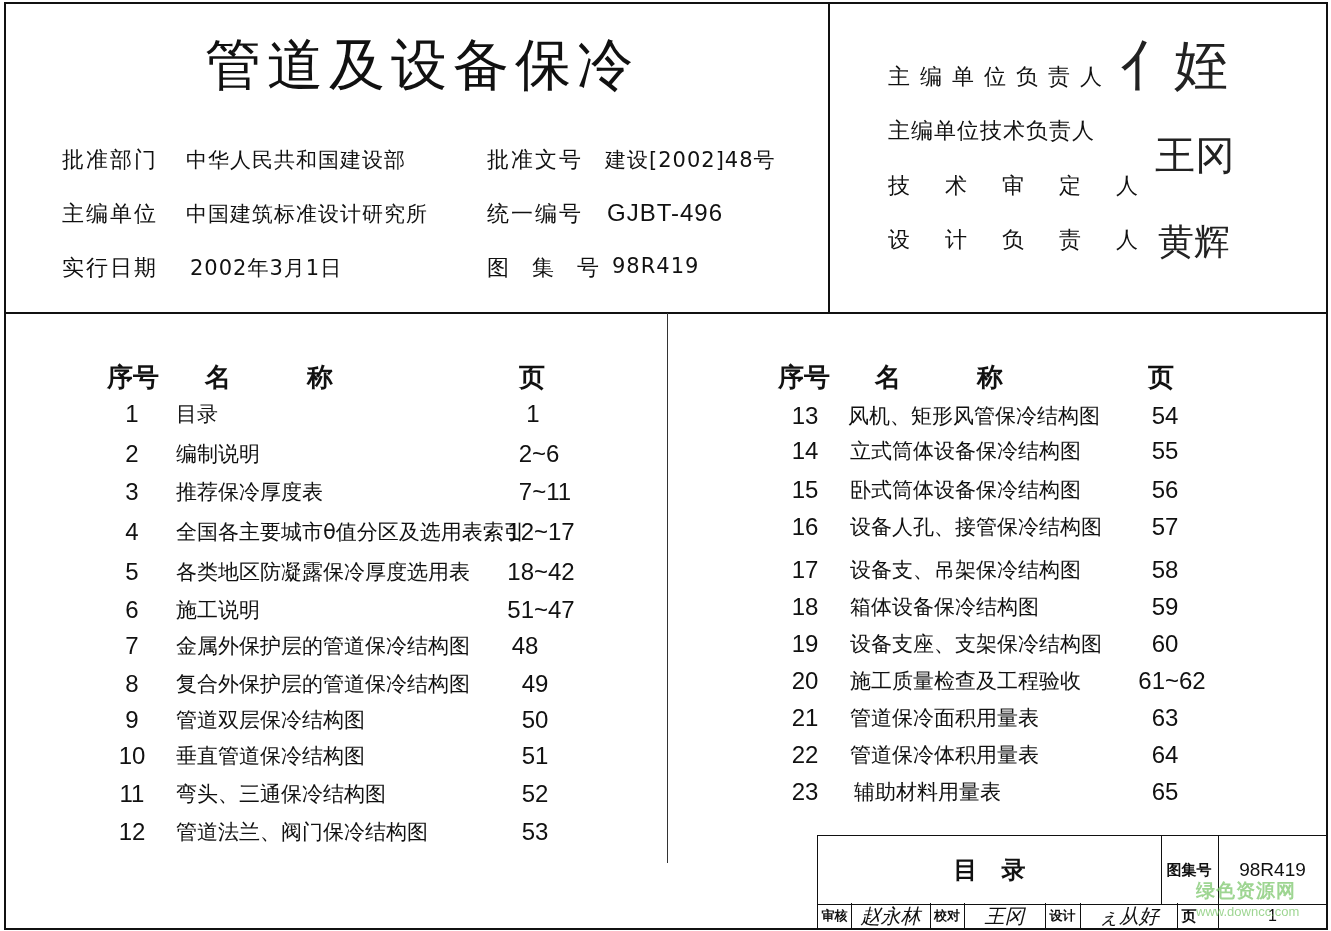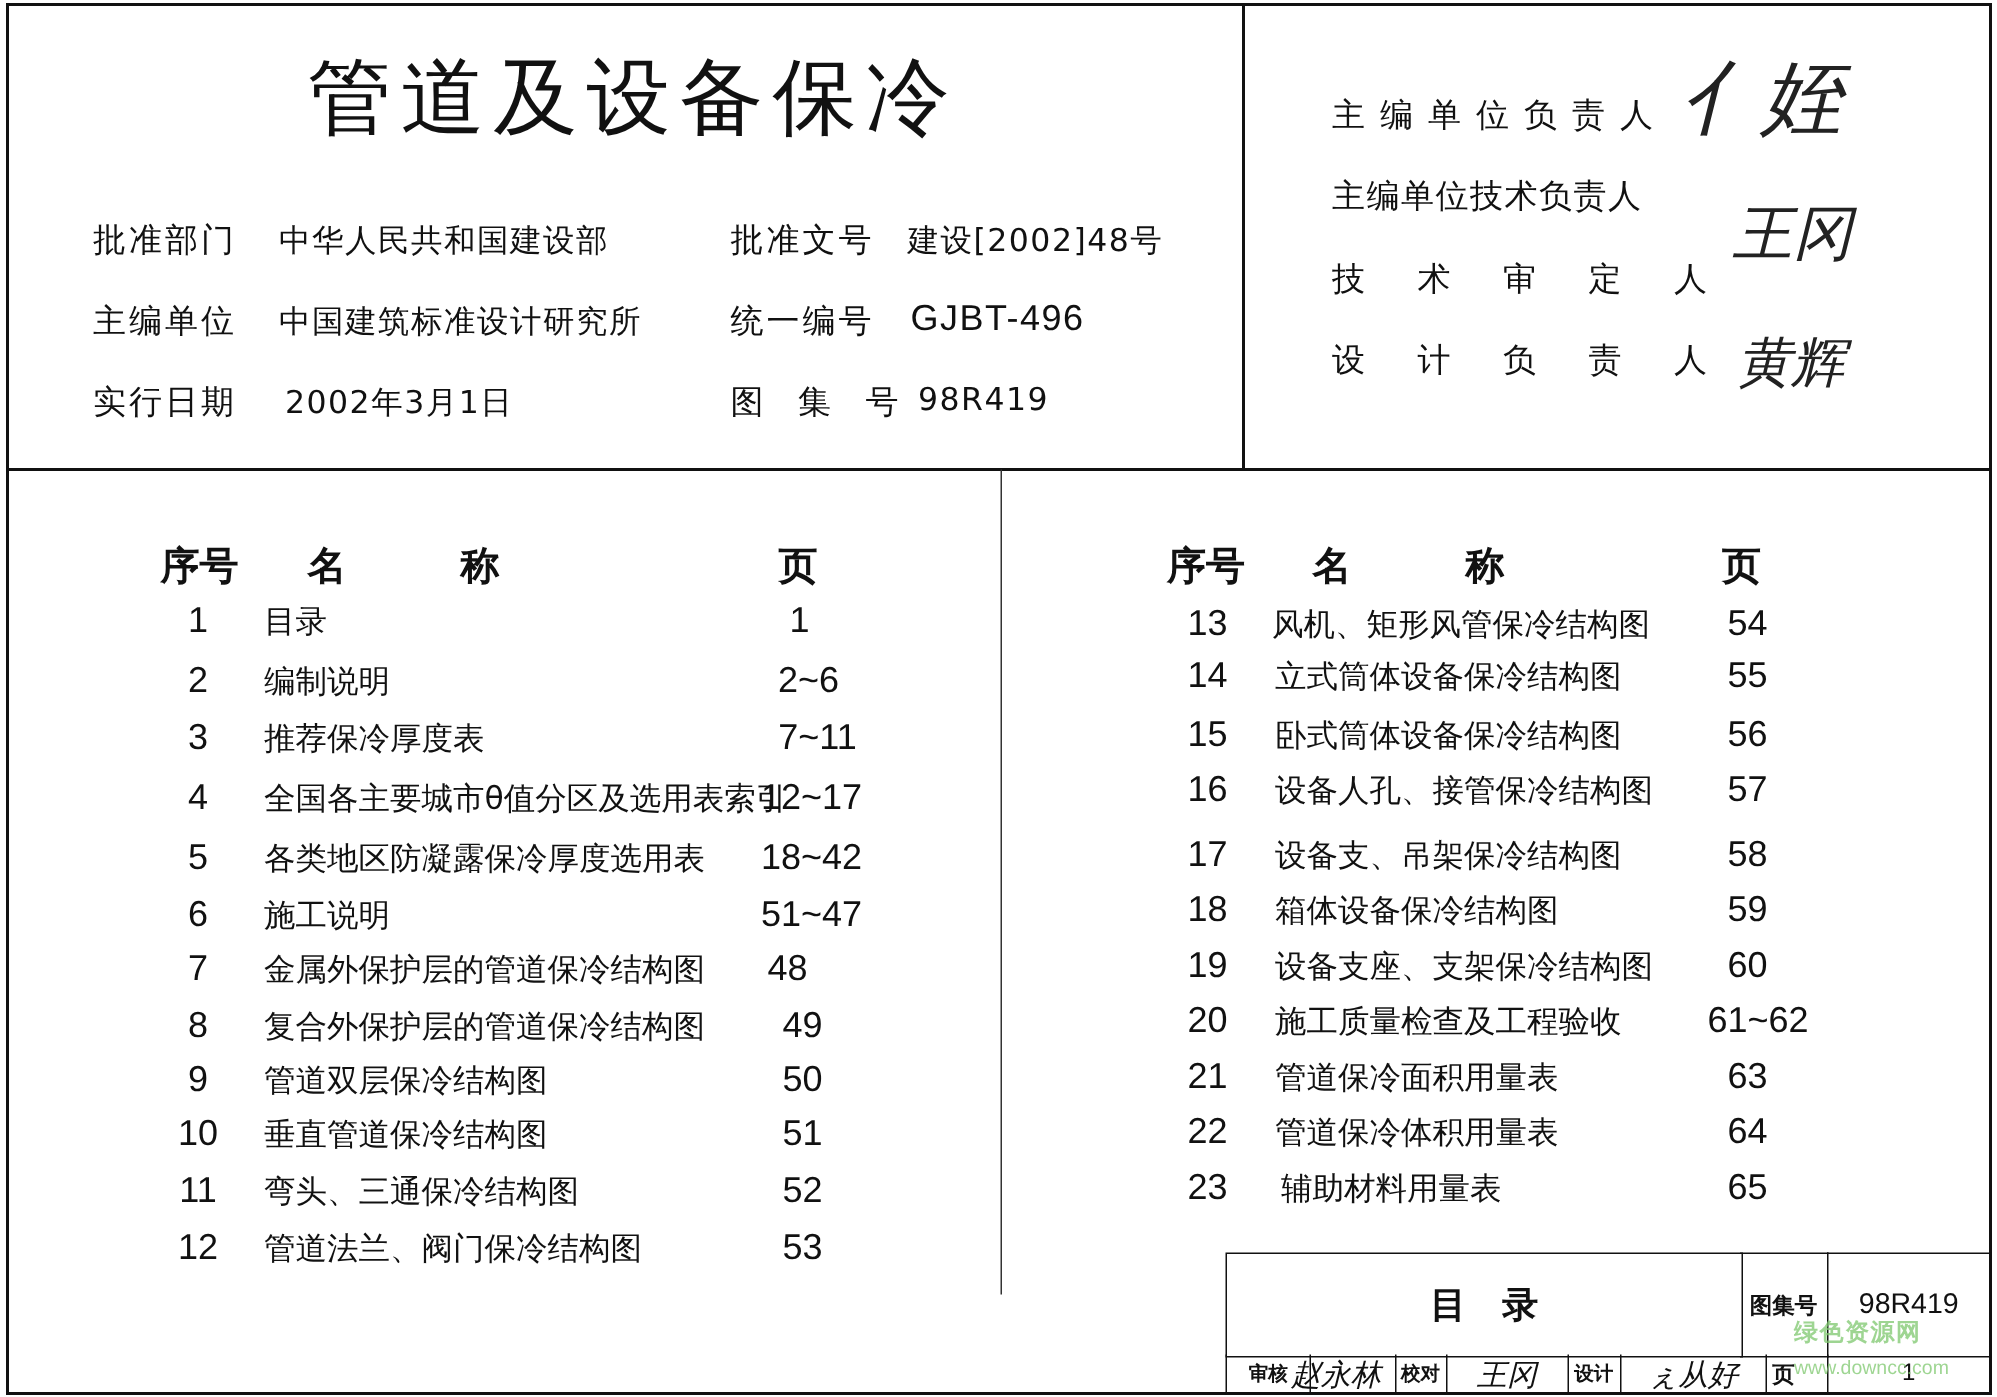--- a/index.html
+++ b/index.html
@@ -6,21 +6,21 @@
   body { width: 1331px; height: 931px; position: relative; overflow: hidden;
          font-family: "DejaVu Sans", sans-serif; color: #111; }
   .abs { position: absolute; }
   .line-h { position: absolute; height: 0; border-top: 2px solid #111; }
   .line-v { position: absolute; width: 0; border-left: 2px solid #111; }
   .thin-v { position: absolute; width: 0; border-left: 1.5px solid #333; }
   .title { font-family: "DejaVu Serif", serif; font-size: 56px; letter-spacing: 6px; font-weight: normal; }
   .meta-label { font-size: 22px; letter-spacing: 2px; }
   .meta-value { font-size: 21px; letter-spacing: 1px; }
   .role { font-size: 22px; }
-  .sig { font-family: "DejaVu Serif", serif; font-style: italic; font-size: 40px; color: #222; }
+  .sig { font-family: "DejaVu Serif", serif; font-size: 40px; color: #222; }
   .toc-head { font-size: 26px; font-weight: bold; }
   .toc-row { position: absolute; height: 36px; font-size: 21px; }
   .toc-num { position: absolute; width: 60px; text-align: center; font-family: "Liberation Sans", sans-serif; font-size: 24px; }
   .toc-name { position: absolute; white-space: nowrap; }
   .toc-page { position: absolute; width: 90px; text-align: center; font-family: "Liberation Sans", sans-serif; font-size: 24px; }
   .tb-cell { position: absolute; box-sizing: border-box; border: 1.5px solid #111; display: flex; align-items: center; justify-content: center; }
   .tb-label { font-size: 15px; font-weight: bold; }
   .tb-sig { font-family: "DejaVu Serif", serif; font-style: italic; font-size: 20px; }
   .watermark { position: absolute; color: #7ec86e; opacity: 0.75; pointer-events: none; }
 </style>
@@ -200,21 +200,21 @@
   <div class="tb-cell" style="left:817px; top:835px; width:345px; height:70px;">
     <span style="font-size:24px; font-weight:bold; white-space:pre;">目　录</span>
   </div>
   <div class="tb-cell" style="left:1160px; top:835px; width:59px; height:70px; border-left:none;">
     <span class="tb-label">图集号</span>
   </div>
   <div class="tb-cell" style="left:1218px; top:835px; width:110px; height:70px; border-left:none;">
     <span style="font-family:'Liberation Sans', sans-serif; font-size:19px;">98R419</span>
   </div>
 
-  <div class="tb-cell" style="left:817px; top:903px; width:57px; height:27px; border-top:none;">
+  <div class="tb-cell" style="left:817px; top:903px; width:35px; height:27px; border-top:none;">
     <span class="tb-label" style="font-size:13px;">审核</span>
   </div>
   <div class="tb-cell" style="left:851px; top:903px; width:80px; height:27px; border-top:none; border-left:none;">
     <span class="tb-sig">赵永林</span>
   </div>
   <div class="tb-cell" style="left:930px; top:903px; width:35px; height:27px; border-top:none; border-left:none;">
     <span class="tb-label" style="font-size:13px;">校对</span>
   </div>
   <div class="tb-cell" style="left:964px; top:903px; width:82px; height:27px; border-top:none; border-left:none;">
     <span class="tb-sig">王冈</span>
@@ -226,14 +226,14 @@
     <span class="tb-sig">ぇ从好</span>
   </div>
   <div class="tb-cell" style="left:1160px; top:903px; width:59px; height:27px; border-top:none; border-left:none;">
     <span class="tb-label">页</span>
   </div>
   <div class="tb-cell" style="left:1218px; top:903px; width:110px; height:27px; border-top:none; border-left:none;">
     <span style="font-family:'Liberation Sans', sans-serif; font-size:16px;">1</span>
   </div>
 </div>
 
-<div class="watermark" style="left:1196px; top:878px; font-size:16px; font-weight:bold; letter-spacing:1px;">绿色资源网</div>
+<div class="watermark" style="left:1196px; top:878px; font-size:19px; font-weight:bold; letter-spacing:1px;">绿色资源网</div>
 <div class="watermark" style="left:1196px; top:904px; font-family:'Liberation Sans', sans-serif; font-size:13px;">www.downcc.com</div>
 
 </body></html>

